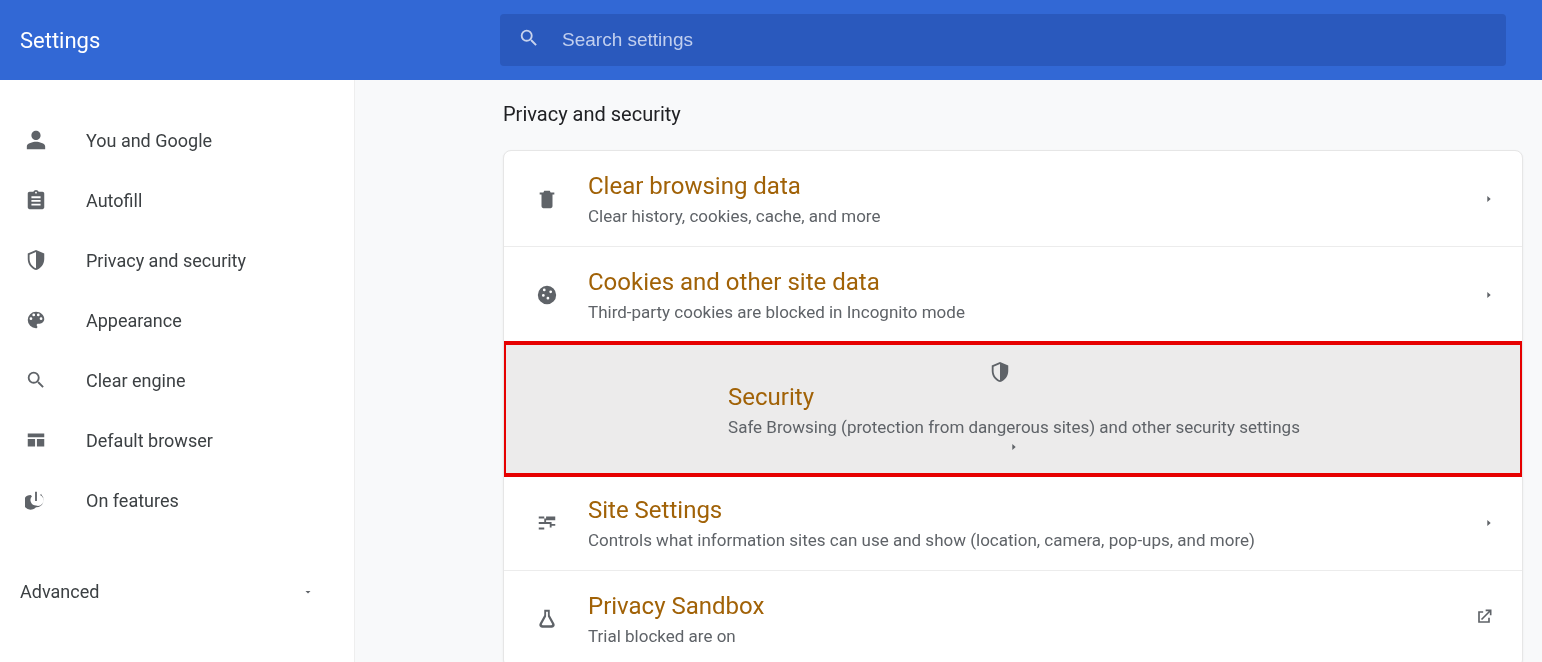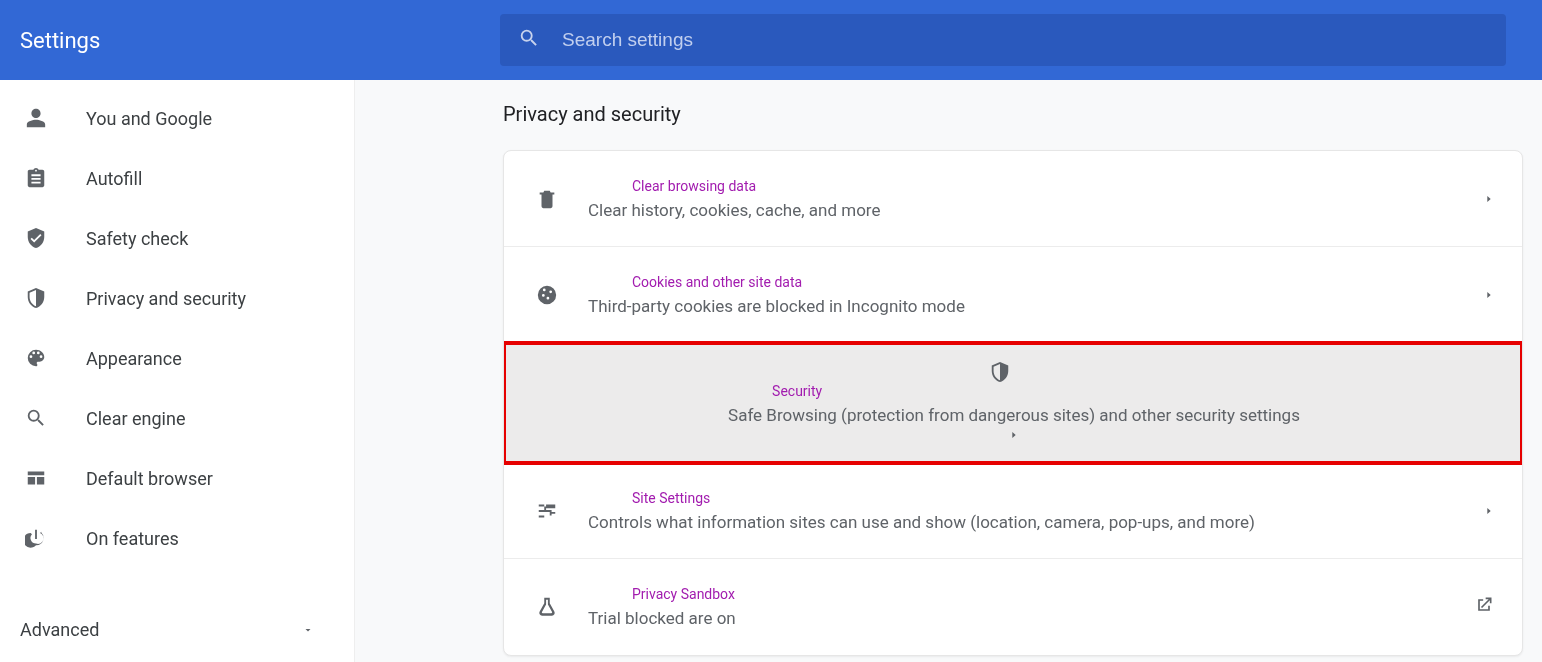--- a/index.html
+++ b/index.html
@@ -46,21 +46,21 @@
   .search-input::placeholder { color: #c1cfef; }
 
   .body-area {
     display: flex;
     height: calc(100% - 80px);
   }
 
   .sidebar {
     width: 355px;
     background: #fff;
-    padding-top: 8px;
+    padding-top: 30px;
     border-right: 1px solid #eee;
   }
   .side-item {
     display: flex;
     align-items: center;
     height: 60px;
     padding-left: 24px;
     cursor: pointer;
     color: #3c4043;
   }
@@ -120,21 +120,21 @@
     position: relative;
   }
   .row:last-child { border-bottom:none; }
   .row-icon {
     width: 26px;
     display:flex; align-items:center; justify-content:center;
     fill:#5f6368; color:#5f6368;
     margin-right: 28px;
   }
   .row-text { flex:1; }
-  .row-title { font-size: 14px; color:#a21caf; margin-bottom:6px;margin-left:44px;}
+  .row-title { font-size: 24px; color:#a16207; margin-bottom:6px;}
   .row-sub { font-size: 17px; color:#5f6368; }
   .row-arrow { fill:#5f6368; }
 
   .row.highlight {
     background:#ecebeb;
     outline: 4px solid #e60000;
     outline-offset: -2px;
     z-index: 2;
     flex-direction: column;
   }
@@ -168,28 +168,20 @@
 
     <div class="side-item">
       <span class="icon">
         <svg width="22" height="22" viewBox="0 0 24 24">
             <path d="M19 3h-4.18C14.4 1.84 13.3 1 12 1s-2.4.84-2.82 2H5c-1.1 0-2 .9-2 2v15c0 1.1.9 2 2 2h14c1.1 0 2-.9 2-2V5c0-1.1-.9-2-2-2zm-7 0c.55 0 1 .45 1 1s-.45 1-1 1-1-.45-1-1 .45-1 1-1zM17 18H7v-2h10v2zm0-4H7v-2h10v2zm0-4H7V8h10v2z"></path>
           </svg>
       </span>
       <span class="label">Autofill</span>
     </div>
 
-    <div class="side-item">
-      <span class="icon">
-        <svg width="22" height="22" viewBox="0 0 24 24">
-            <path d="M12 1L3 5v6c0 5.5 3.8 10.7 9 12 5.2-1.3 9-6.5 9-12V5l-9-4zm-2 16l-4-4 1.4-1.4L10 14.2l6.6-6.6L18 9l-8 8z"></path>
-          </svg>
-      </span>
-      <span class="label">Safety check</span>
-    </div>
 
     <div class="side-item">
       <span class="icon">
         <svg width="22" height="22" viewBox="0 0 24 24">
             <path d="M12 1L3 5v6c0 5.5 3.8 10.7 9 12 5.2-1.3 9-6.5 9-12V5l-9-4zm0 20c-3.9-1.2-7-5.5-7-10V6.3l7-3.1V21z"></path>
           </svg>
       </span>
       <span class="label">Privacy and security</span>
     </div>
 

